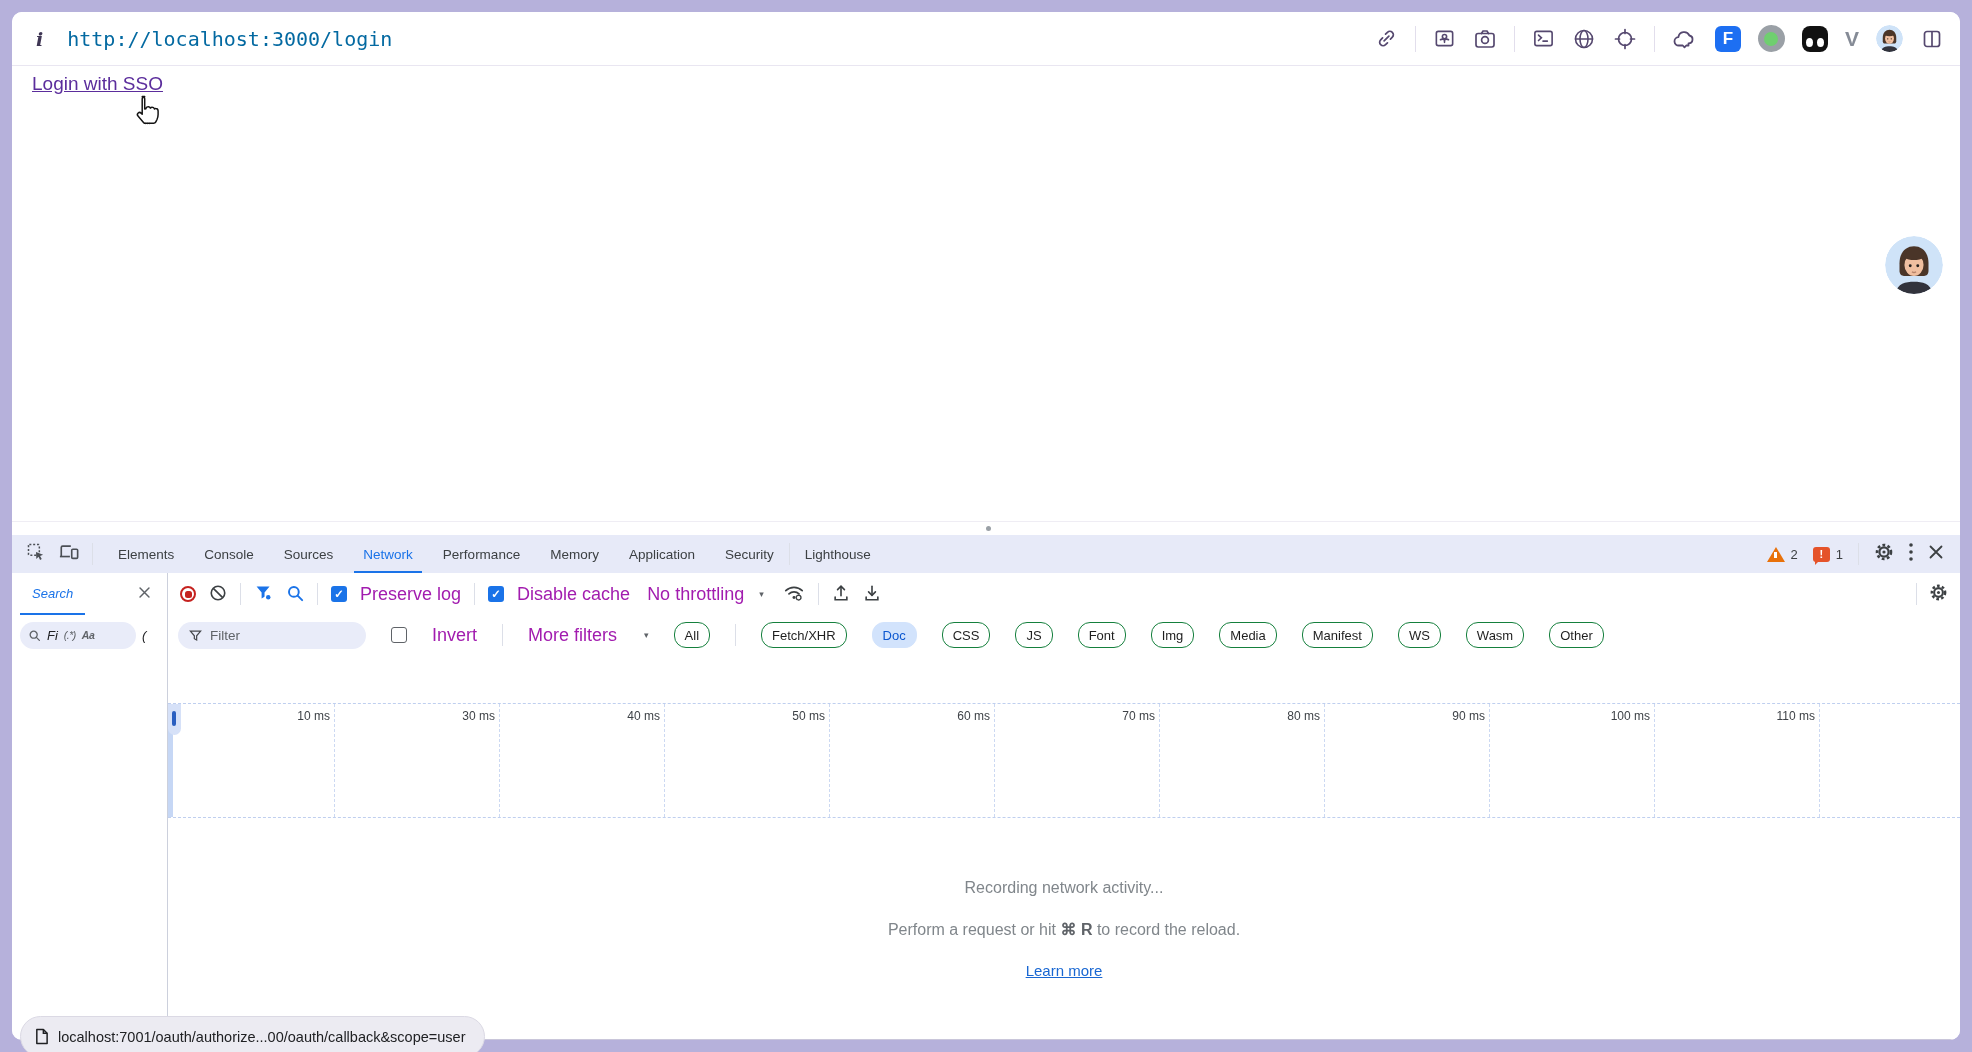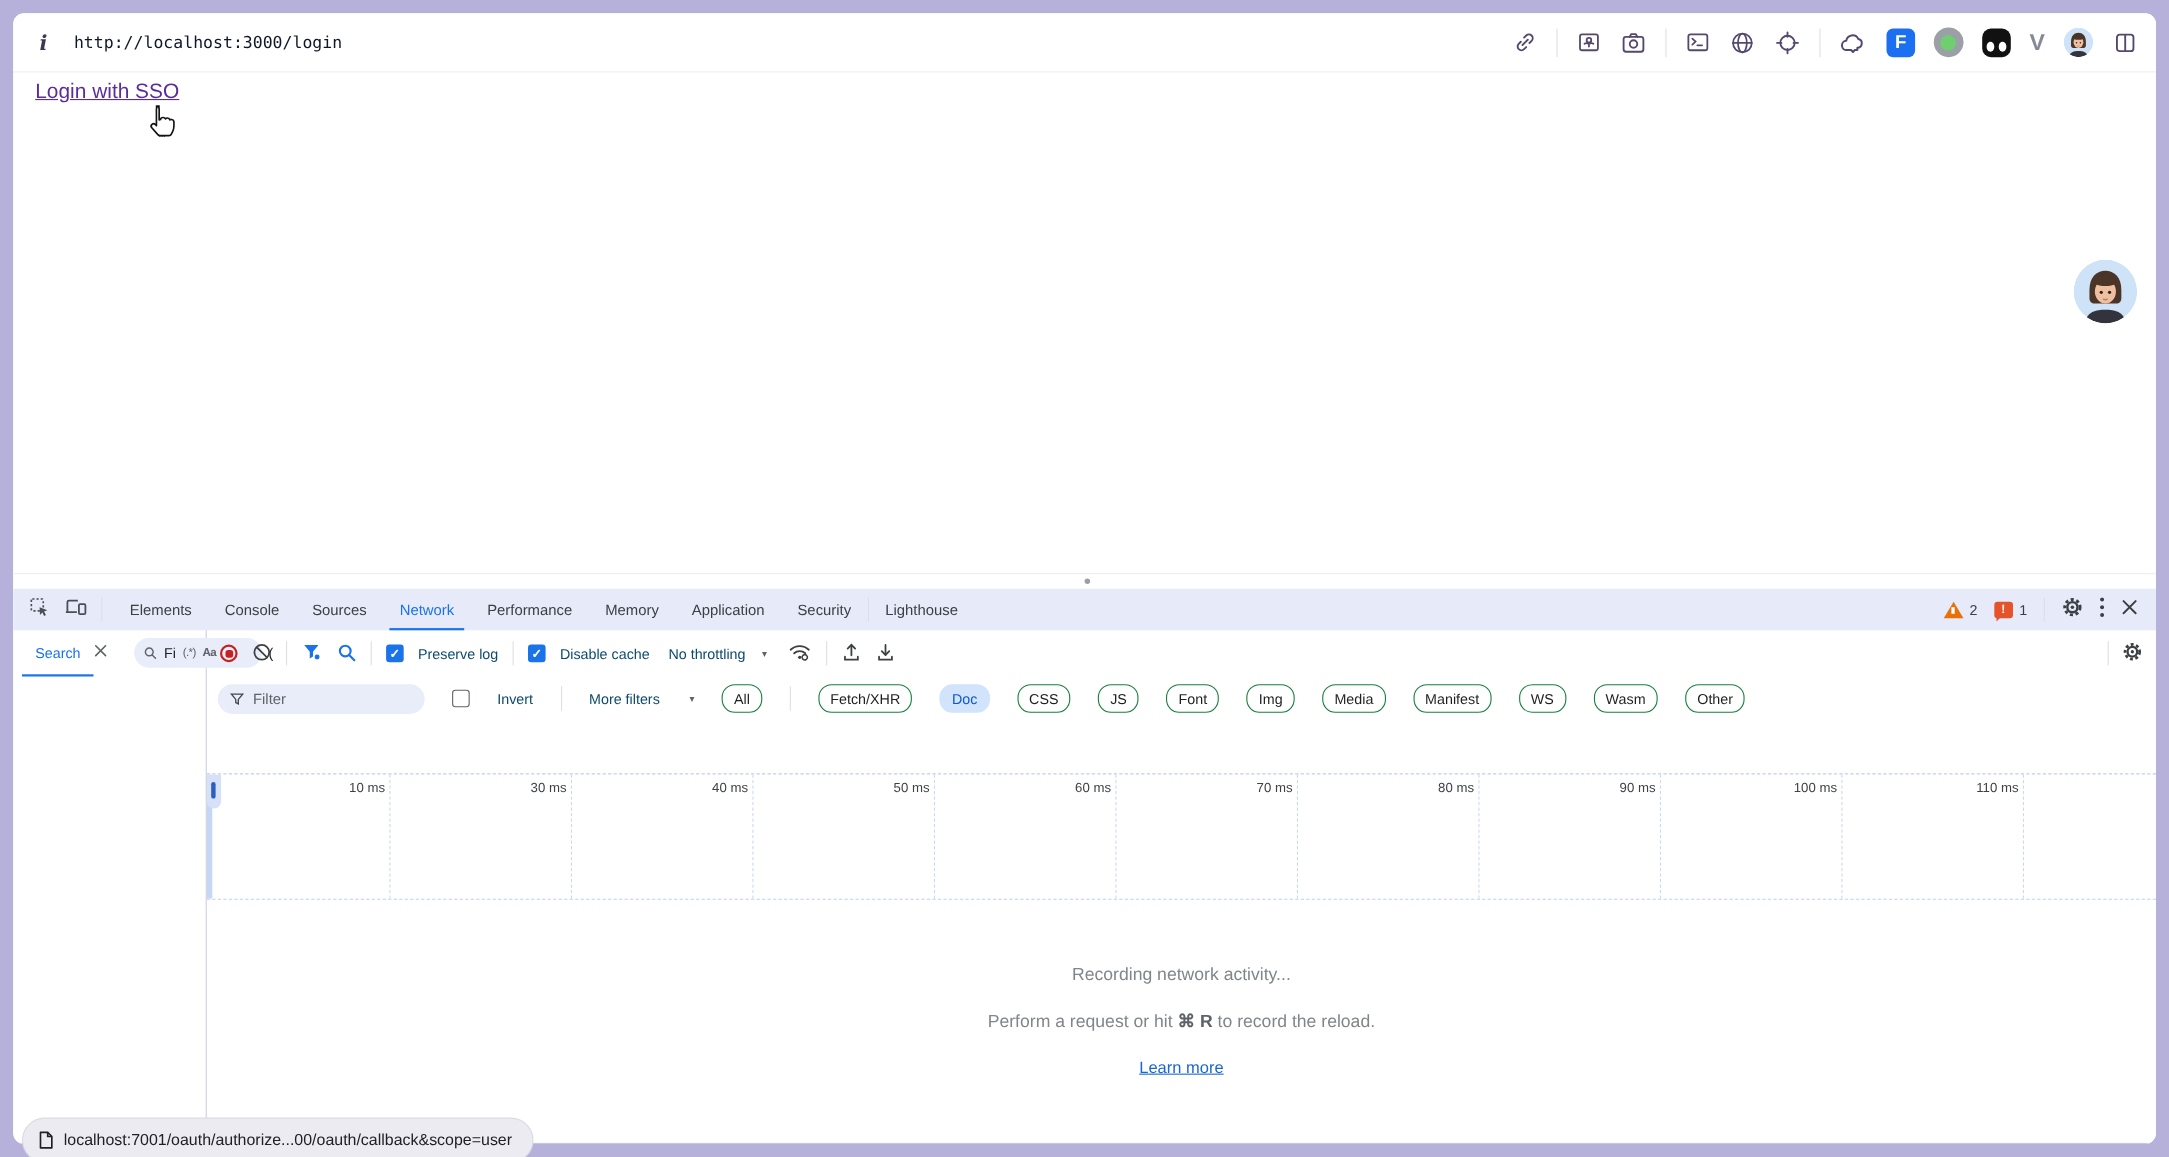--- a/index.html
+++ b/index.html
@@ -6,21 +6,21 @@
   html,body { width:1972px; height:1052px; overflow:hidden; }
   body { background:#b6b1db; position:relative; font-family:"Liberation Sans",sans-serif; }
 
   .chrome { position:absolute; left:12px; top:12px; width:1948px; height:1028px;
             background:#fff; border-radius:10px; overflow:hidden; display:flex; flex-direction:column; }
 
   
   .topbar { height:54px; flex:none; display:flex; align-items:center; padding:0 16px 0 24px; gap:16px;
             background:#fff; border-bottom:1px solid #e9e6f1; }
   .info-i { font-family:"DejaVu Serif",serif; font-style:italic; font-weight:700; font-size:19px; color:#3f3654; }
-  .url { font-family:"DejaVu Sans Mono",monospace; font-size:15px; color:#0f172a; margin-left:8px; }
+  .url { font-family:"DejaVu Sans Mono",monospace; font-size:20px; color:#0369a1; margin-left:8px; }
   .tb-spacer { flex:1; }
   .tb-icons { display:flex; align-items:center; gap:17px; color:#55486f; }
   .tb-icons svg { display:block; }
   .vdiv { width:1px; height:26px; background:#e2deec; }
   .sdiv { width:1px; height:22px; background:#dcdfe8; }
   .ext-f { width:26px; height:26px; background:#1d6ff2; border-radius:6px; color:#fff; font-weight:700;
            font-size:17px; display:flex; align-items:center; justify-content:center; }
   .ext-green { width:27px; height:27px; background:#9aa0a6; border-radius:50%; display:flex; align-items:center; justify-content:center; }
   .ext-green i { width:14px; height:14px; background:#6fcf6f; border-radius:50%; }
   .ext-eyes { width:26px; height:26px; background:#111; border-radius:8px; position:relative; }
@@ -51,40 +51,40 @@
   .badge-count { font-size:13px; color:#3c4043; margin-left:-9px; }
   .warn-tri { width:0; height:0; border-left:9px solid transparent; border-right:9px solid transparent;
               border-bottom:15px solid #e8710a; position:relative; }
   .warn-tri::after { content:""; position:absolute; left:-1.5px; top:5px; width:3px; height:6px; background:#fff; }
   .issue-badge { width:17px; height:15px; background:#e5532a; border-radius:3px; color:#fff; font-weight:700;
                  font-size:11px; display:flex; align-items:center; justify-content:center; position:relative; }
   .issue-badge::after { content:""; position:absolute; left:2px; bottom:-3px; width:0; height:0;
                  border-left:4px solid #e5532a; border-bottom:4px solid transparent; }
 
   .dt-body { flex:1; display:flex; min-height:0; }
-  .search-pane { width:176px; flex:none; border-right:1px solid #ccd0dc; display:flex; flex-direction:row; }
+  .search-pane { width:156px; flex:none; border-right:1px solid #ccd0dc; display:flex; flex-direction:column;font-style:italic; }
   .sp-head { height:42px; flex:none; display:flex; align-items:center; justify-content:space-between; padding-right:16px; }
   .sp-tab { height:100%; display:flex; align-items:center; padding:0 12px; margin-left:8px;
             color:#1a73e8; font-size:13px; border-bottom:2.5px solid #1a73e8; }
   .sp-inputrow { height:40px; flex:none; display:flex; align-items:center; gap:6px; padding-left:8px; color:#202124; }
   .sp-pill { width:116px; height:27px; background:#e9ecf9; border-radius:14px; display:flex; align-items:center;
              gap:6px; padding:12px 8px; overflow:hidden; flex:none; }
   .sp-pill .q { font-size:13px; color:#202124; }
   .mini-glyph { font-size:10.5px; color:#5f6368; letter-spacing:-0.5px; white-space:nowrap; }
   .trunc { font-size:13px; color:#202124; }
   .sp-rest { flex:1; }
 
   .net-col { flex:1; display:flex; flex-direction:column; min-width:0; }
   .net-toolbar { height:42px; flex:none; display:flex; align-items:center; gap:13px; padding:0 12px; font-size:13px; color:#202124; }
   .rec { width:16px; height:16px; border:2.5px solid #c5221f; border-radius:50%; position:relative; flex:none; }
   .rec::after { content:""; position:absolute; inset:2.5px; background:#c5221f; border-radius:2.5px; }
   .cb { width:16px; height:16px; border-radius:3px; flex:none; display:flex; align-items:center; justify-content:center; }
   .cb.checked { background:#1a73e8; color:#fff; font-size:11.5px; font-weight:700; }
   .cb.un { border:1.5px solid #5f6368; background:#fff; color:transparent; }
-  .lbl { font-size:13px; color:#0c4a6e; }
+  .lbl { font-size:18px; color:#a21caf; }
   .caret { font-size:9px; color:#5f6368; margin-left:2px; }
   .gear-right { margin-left:auto; display:flex; align-items:center; gap:12px; }
 
   .net-filter { height:40px; flex:none; display:flex; align-items:center; gap:25px; padding:0 10px; }
   .filter-pill { width:188px; height:27px; background:#e9ecf9; border-radius:14px; display:flex; align-items:center;
                  gap:7px; padding:0 10px; flex:none; }
   .filter-pill input { border:none; background:transparent; outline:none; font-size:13.5px; color:#5f6368; width:130px;
                  font-family:"Liberation Sans",sans-serif; }
   .filter-pill input::placeholder { color:#5f6368; opacity:1; }
   .chip { height:26px; padding:0 10px; border:1px solid #15803d; border-radius:12px; background:#fff;

